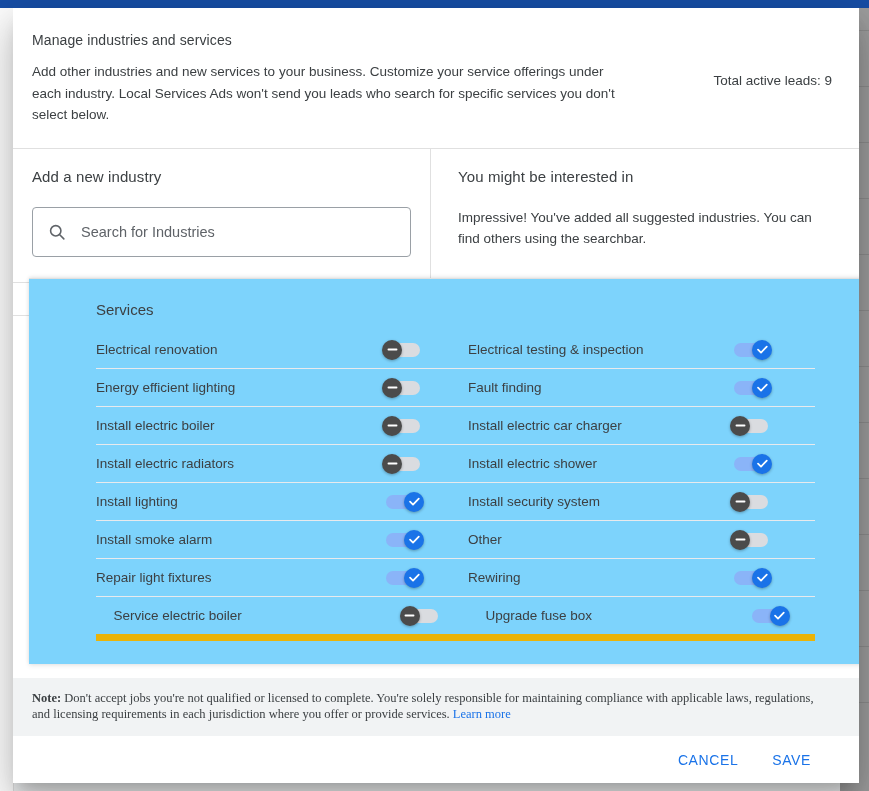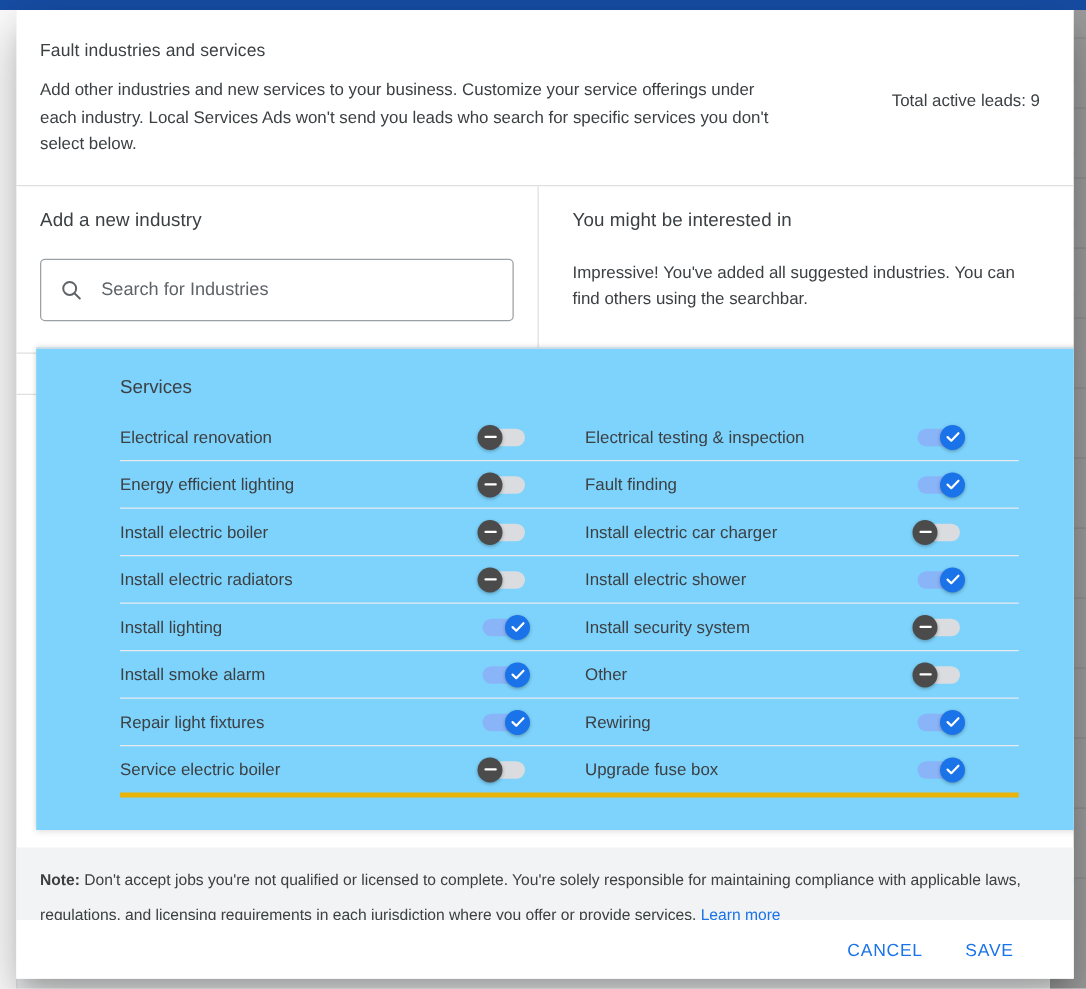--- a/index.html
+++ b/index.html
@@ -221,21 +221,21 @@
     padding: 0 0 13px 67px;
     margin: 0;
   }
   .svc-row {
     display: flex;
     align-items: center;
     height: 37px;
     border-bottom: 1px solid #e8eaed;
     margin: 0 67px 0 67px;
   }
-  .svc-row:last-child { border-bottom: 4px solid #eab308; }
+  .svc-row:last-child { border-bottom: 7px solid #eab308; justify-content: center; }
   .svc-cell {
     display: flex;
     align-items: center;
     box-sizing: border-box;
   }
   .svc-cell.left  { width: 342px; padding-right: 6px; }
   .svc-cell.right { width: 342px; padding-left: 30px; }
   .svc-name {
     flex: 1;
     font-size: 13.5px;
@@ -329,22 +329,23 @@
     width: 846px;
     height: 58px;
     background: #f1f3f4;
     box-sizing: border-box;
     padding: 12px 25px 0 19px;
     z-index: 25;
   }
   .note-text {
     font-size: 12.5px;
     color: #3c4043;
-    line-height: 28px;
+    line-height: 16px;
     margin: 0;
+    font-family: Liberation Serif, serif;
   }
   .note-text b { font-weight: 700; }
   .note-link {
     color: #1a73e8;
     text-decoration: none;
   }
 
   
   #action-bar {
     position: absolute;
@@ -403,21 +404,21 @@
       <div class="bg-right-dot" style="top: 390px;"></div>
       <div class="bg-right-dot" style="top: 446px;"></div>
       <div class="bg-right-blue" style="top: 690px;"></div>
     </div>
 </div>
 
 <div id="dialog">
 
   <div class="dlg-header">
     <div class="dlg-header-left">
-      <h1 class="dlg-title">Fault industries and services</h1>
+      <h1 class="dlg-title">Manage industries and services</h1>
       <p class="dlg-desc">Add other industries and new services to your business. Customize your service offerings under each industry. Local Services Ads won't send you leads who search for specific services you don't select below.</p>
     </div>
     <div class="dlg-header-right">Total active leads: 9</div>
   </div>
 
   <div class="dlg-columns">
 
     <div class="col-left">
       <h2 class="col-heading">Add a new industry</h2>
       <div class="search-box">

